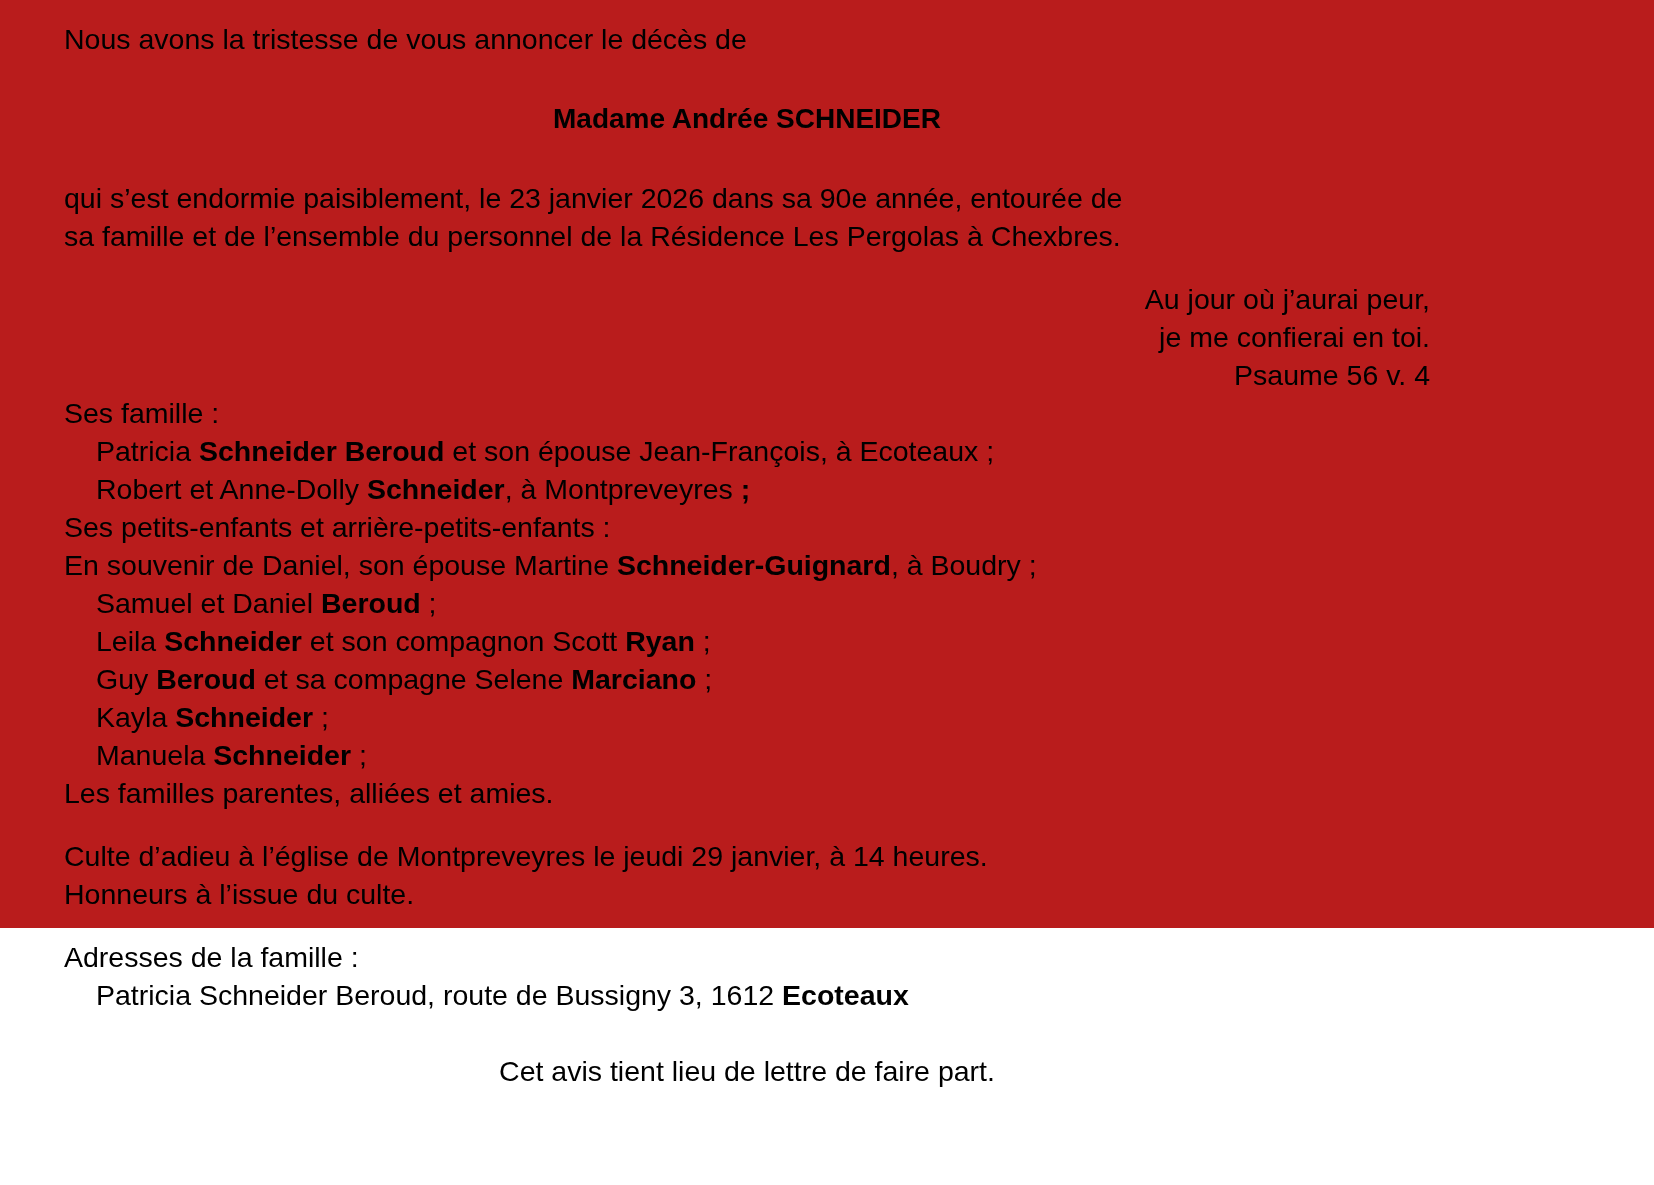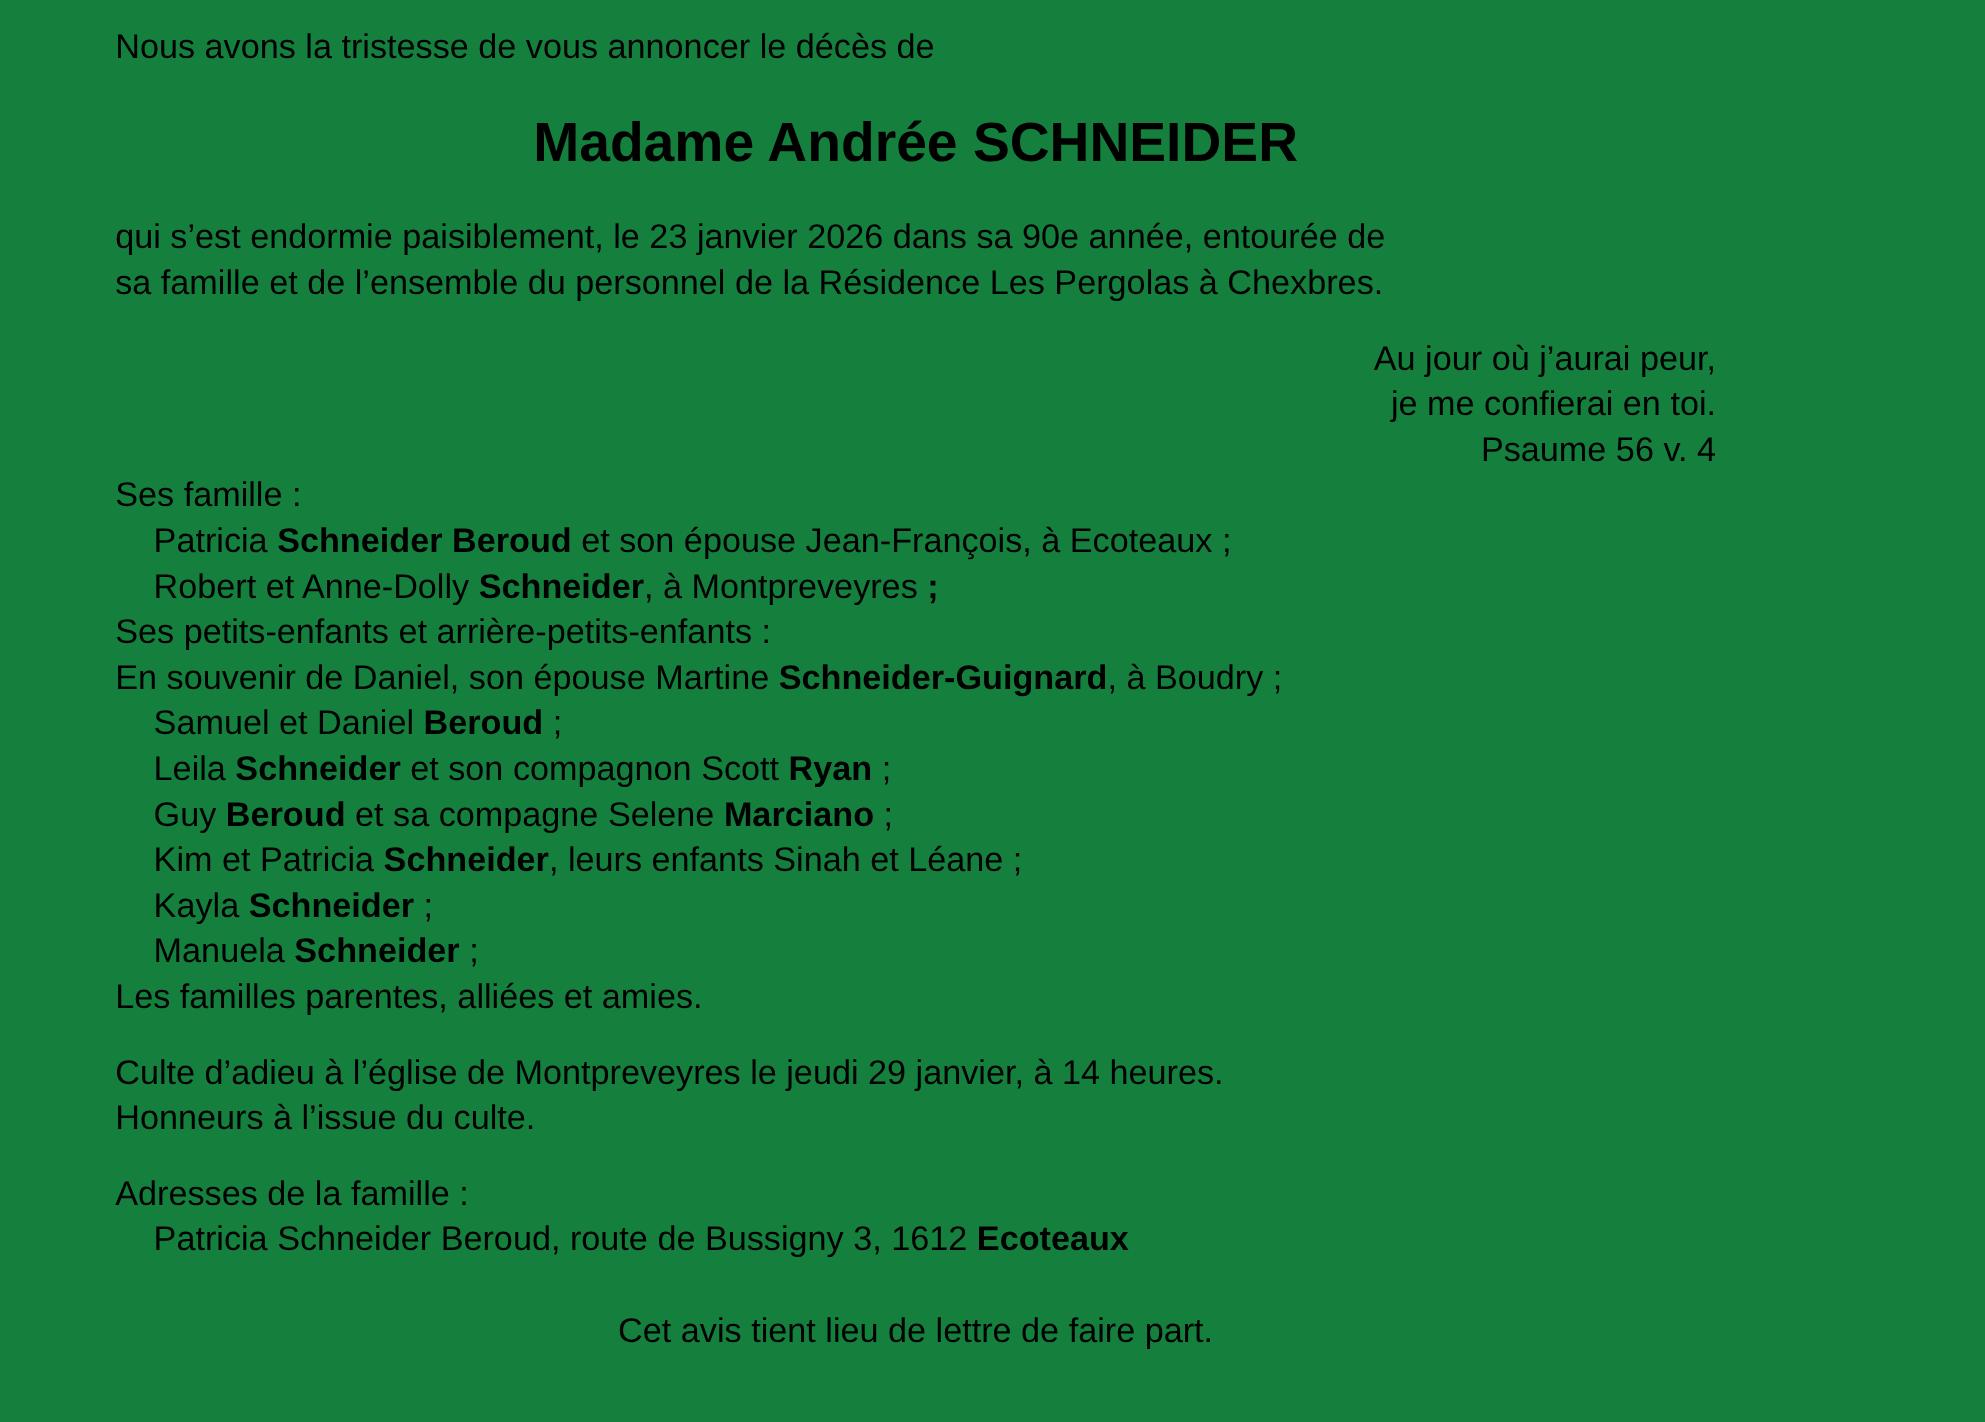--- a/index.html
+++ b/index.html
@@ -10,32 +10,32 @@
   body {
     width: 1654px;
     height: 1185px;
     overflow: hidden;
     font-family: "Liberation Sans", sans-serif;
     color: #000000;
   }
   .document {
     box-sizing: border-box;
     width: 1654px;
-    height: 1185px;
-    padding: 20px 224px 0 96px;
-    background: #15803d;
+    height: 928px;
+    padding: 20px 224px 0 64px;
+    background: #b91c1c;
   }
   .line {
     font-size: 28.5px;
     line-height: 38px;
     white-space: pre-wrap;
     text-align: left;
   }
   .title {
-    font-size: 46px;
+    font-size: 28px;
     line-height: 45px;
     font-weight: bold;
   }
   .align-center { text-align: center; }
   .align-right  { text-align: right; }
   .italic       { }
   .indent       { padding-left: 32px; }
   .bold         { font-weight: bold; }
   .blank        { height: 38px; }
   .blank-small  { height: 25px; }
@@ -55,21 +55,20 @@
     <div class="line align-right italic"><span>je me confierai en toi.</span></div>
     <div class="line align-right"><span>Psaume 56 v. 4</span></div>
     <div class="line"><span>Ses famille :</span></div>
     <div class="line indent"><span>Patricia </span><span class="bold">Schneider Beroud</span><span> et son épouse Jean-François, à Ecoteaux ;</span></div>
     <div class="line indent"><span>Robert et Anne-Dolly </span><span class="bold">Schneider</span><span>, à Montpreveyres </span><span class="bold">;</span></div>
     <div class="line"><span>Ses petits-enfants et arrière-petits-enfants :</span></div>
     <div class="line"><span>En souvenir de Daniel, son épouse Martine </span><span class="bold">Schneider-Guignard</span><span>, à Boudry ;</span></div>
     <div class="line indent"><span>Samuel et Daniel </span><span class="bold">Beroud</span><span> ;</span></div>
     <div class="line indent"><span>Leila </span><span class="bold">Schneider</span><span> et son compagnon Scott </span><span class="bold">Ryan</span><span> ;</span></div>
     <div class="line indent"><span>Guy </span><span class="bold">Beroud</span><span> et sa compagne Selene </span><span class="bold">Marciano</span><span> ;</span></div>
-    <div class="line indent"><span>Kim et Patricia </span><span class="bold">Schneider</span><span>, leurs enfants Sinah et Léane ;</span></div>
     <div class="line indent"><span>Kayla </span><span class="bold">Schneider</span><span> ;</span></div>
     <div class="line indent"><span>Manuela </span><span class="bold">Schneider</span><span> ;</span></div>
     <div class="line"><span>Les familles parentes, alliées et amies.</span></div>
     <div class="blank-small"></div>
     <div class="line"><span>Culte d’adieu à l’église de Montpreveyres le jeudi 29 janvier, à 14 heures.</span></div>
     <div class="line"><span>Honneurs à l’issue du culte.</span></div>
     <div class="blank-small"></div>
     <div class="line"><span>Adresses de la famille :</span></div>
     <div class="line indent"><span>Patricia Schneider Beroud, route de Bussigny 3, 1612 </span><span class="bold">Ecoteaux</span></div>
     <div class="blank"></div>

